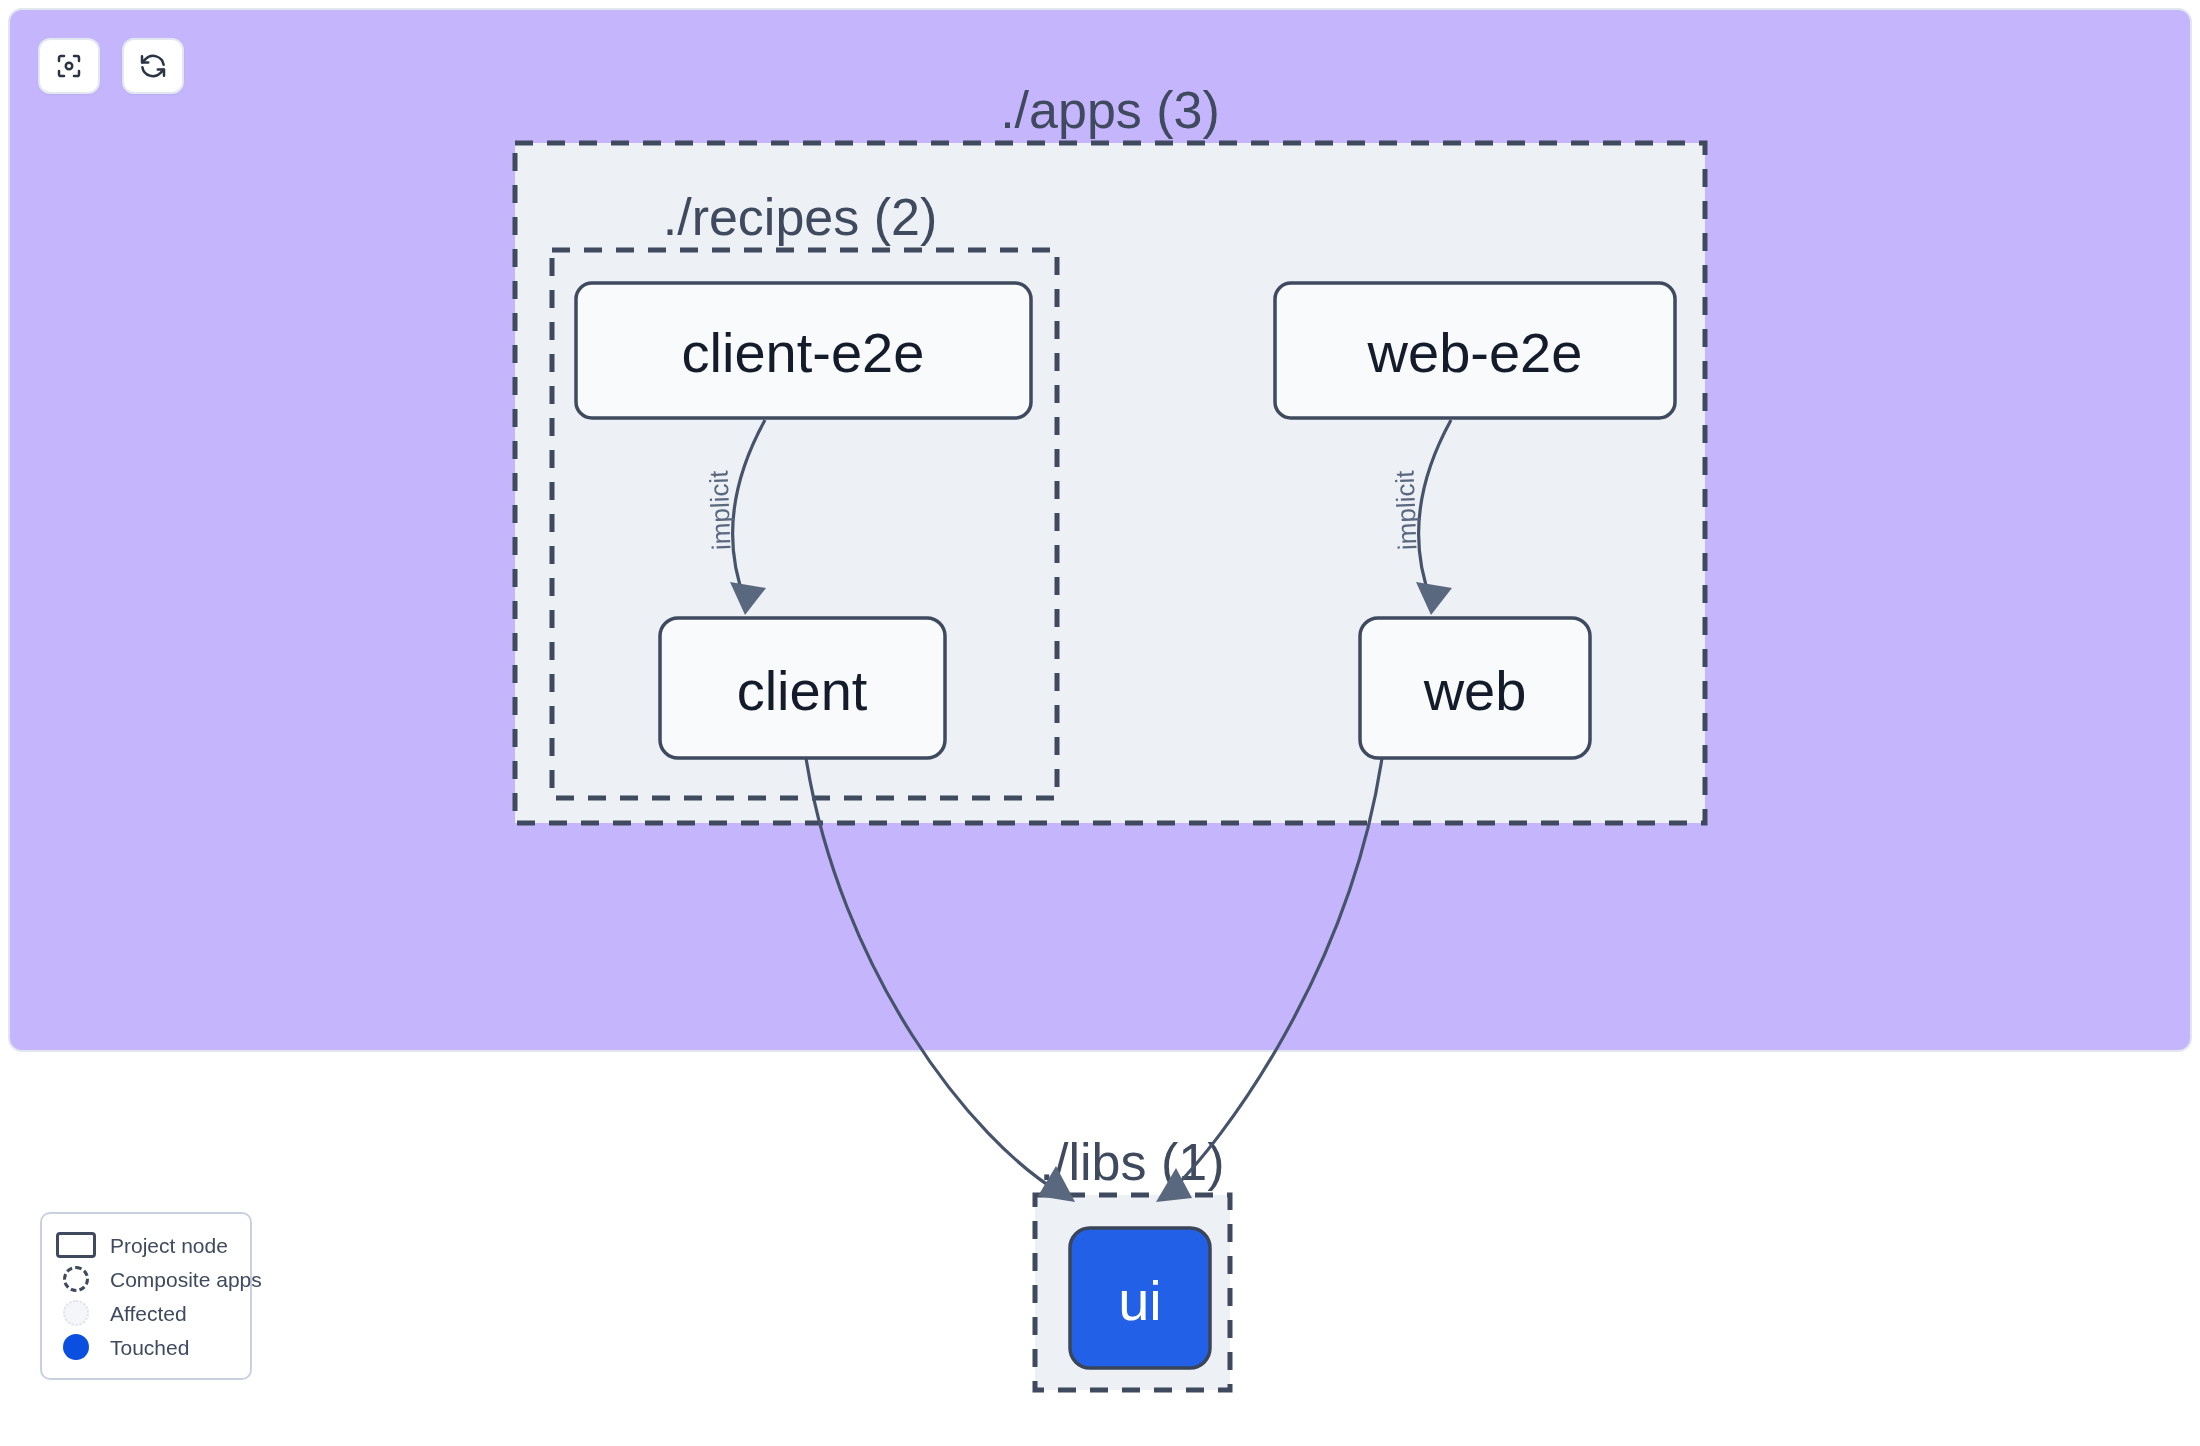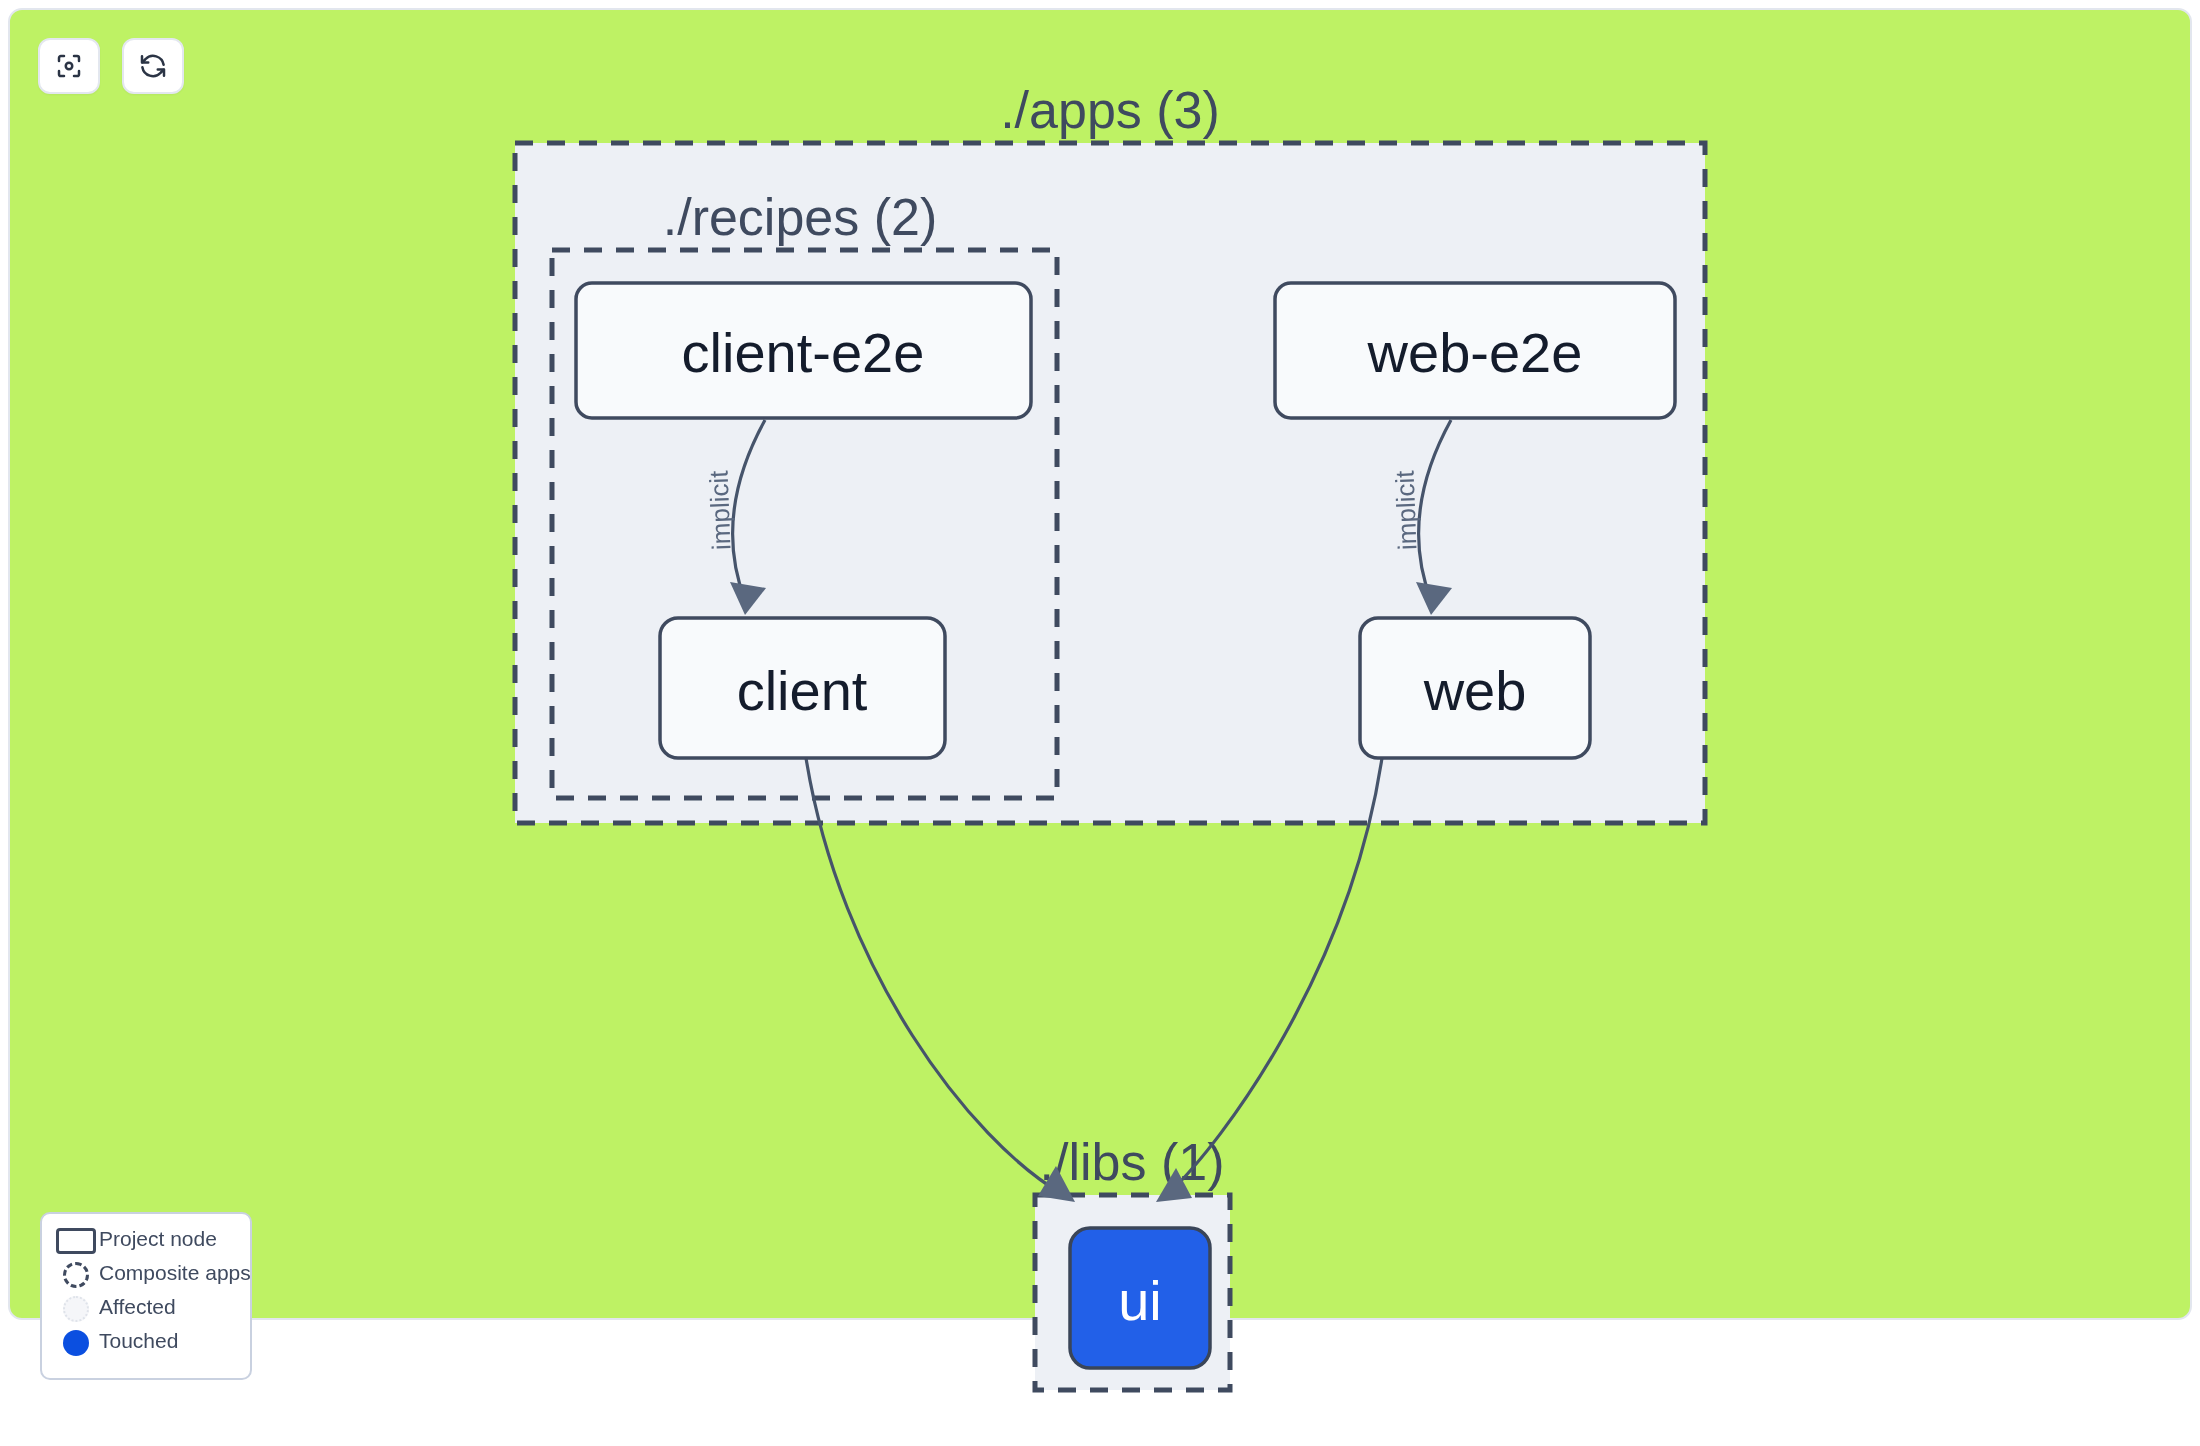--- a/index.html
+++ b/index.html
@@ -13,23 +13,23 @@
     font-family: "Liberation Sans", sans-serif;
     overflow: hidden;
   }
 
   
   #canvas {
     position: absolute;
     left: 8px;
     top: 8px;
     width: 2184px;
-    height: 1312px;
-    box-sizing: border-box;
-    background: #bef264;
+    height: 1044px;
+    box-sizing: border-box;
+    background: #c4b5fd;
     border: 2px solid #e2e6ee;
     border-radius: 14px;
   }
 
   
   #toolbar {
     position: absolute;
     left: 28px;
     top: 28px;
     display: flex;
@@ -114,22 +114,23 @@
     width: 212px;
     box-sizing: border-box;
     background: #ffffff;
     border: 2px solid #c9d1e0;
     border-radius: 10px;
     padding: 14px 14px 14px 12px;
     z-index: 40;
   }
   .legend-row {
     display: flex;
+    align-items: center;
     height: 34px;
-    gap: 1px;
+    gap: 12px;
   }
   .legend-swatch {
     width: 44px;
     min-width: 44px;
     height: 26px;
     display: flex;
     align-items: center;
     justify-content: center;
   }
   .sw-project {

